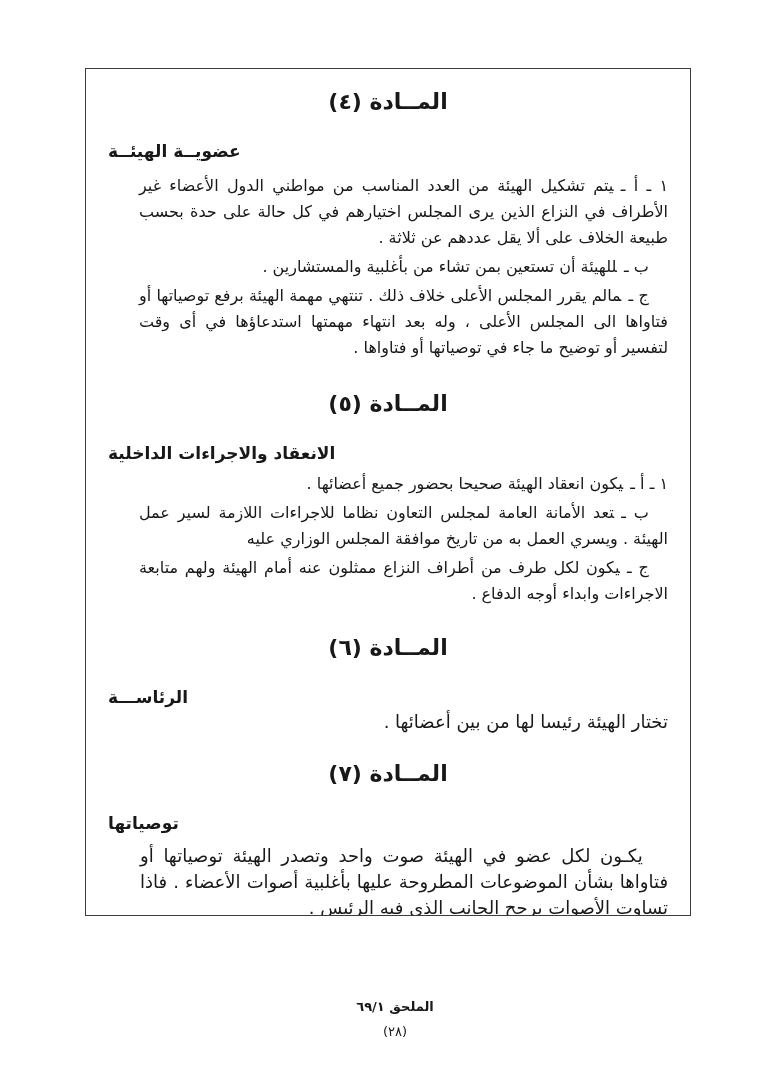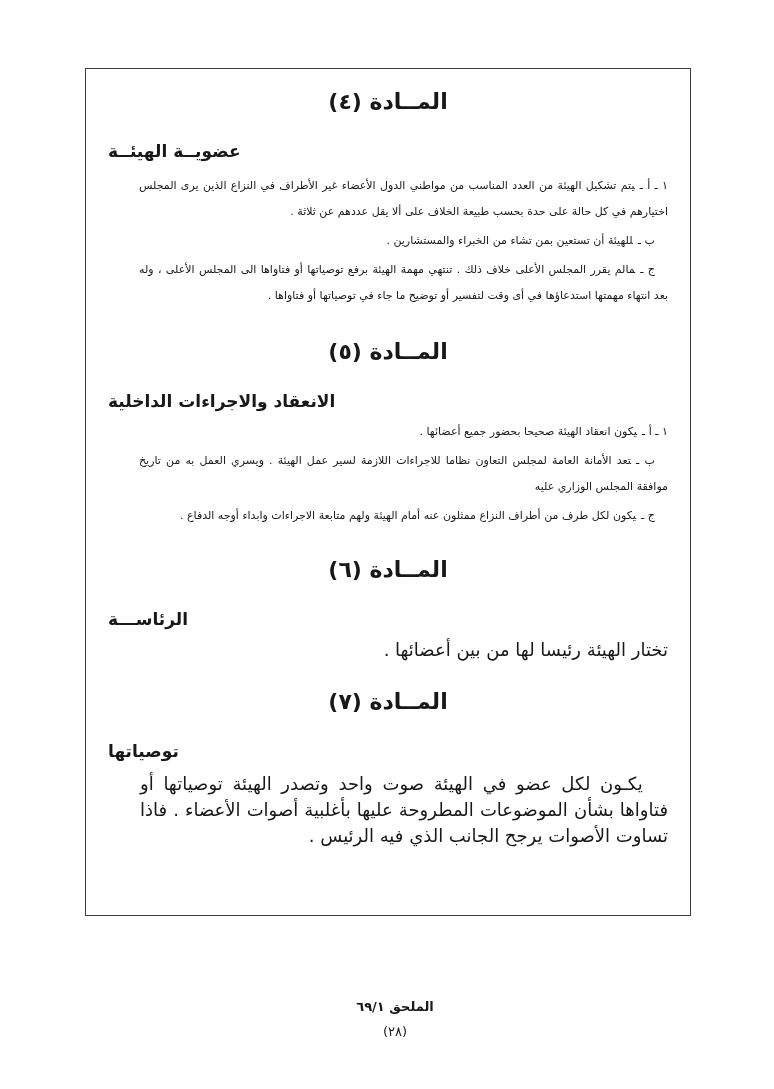--- a/index.html
+++ b/index.html
@@ -34,21 +34,21 @@
     direction: rtl;
     font-weight: bold;
     font-size: 17px;
     line-height: 24px;
   }
   .h-center { text-align: left; }
   .h-right  { text-align: left; }
   .item {
     direction: rtl;
     text-align: justify;
-    font-size: 11px;
+    font-size: 16px;
     line-height: 26px;
     margin-bottom: 3px;
     margin-left: 31px;
   }
   .item.sub { text-indent: 1.2em; }
   .marker { margin-left: 0.45em; white-space: nowrap; }
   .para {
     direction: rtl;
     font-size: 18px;
     line-height: 26px;
@@ -56,21 +56,21 @@
   }
   .para.justified { text-align: justify; text-indent: 1.4em; }
   .para.flush-right { text-align: right; }
 
   
   #a4-title   { margin-top: 12px; }
   #a4-heading { margin-top: 26px; margin-bottom: 10px; }
   #a5-title   { margin-top: 32px; }
   #a5-heading { margin-top: 26px; margin-bottom: 6px; }
   #a6-title   { margin-top: 30px; }
-  #a6-heading { margin-top: 26px; margin-bottom: 6px; }
+  #a6-heading { margin-top: 26px; }
   #a7-title   { margin-top: 28px; }
   #a7-heading { margin-top: 26px; margin-bottom: 8px; }
 
   .footer {
     position: absolute;
     left: 16px; right: 0;
     top: 998px;
     text-align: center;
     direction: rtl;
   }
@@ -88,21 +88,21 @@
 </head>
 <body>
 
 <div class="page">
   <div class="frame">
 
     <div id="a4-title" class="art-title">المــادة (٤)</div>
     <div id="a4-heading" class="art-heading h-center">عضويــة الهيئــة</div>
 
     <div class="item main"><span class="marker">١ ـ أ ـ</span><span>يتم تشكيل الهيئة من العدد المناسب من مواطني الدول الأعضاء غير الأطراف في النزاع الذين يرى المجلس اختيارهم في كل حالة على حدة بحسب طبيعة الخلاف على ألا يقل عددهم عن ثلاثة .</span></div>
-    <div class="item sub"><span class="marker">ب ـ</span><span>للهيئة أن تستعين بمن تشاء من الخبراء والمستشارين .</span></div>
+    <div class="item sub"><span class="marker">ب ـ</span><span>للهيئة أن تستعين بمن تشاء من بأغلبية والمستشارين .</span></div>
     <div class="item sub"><span class="marker">ج ـ</span><span>مالم يقرر المجلس الأعلى خلاف ذلك .  تنتهي مهمة الهيئة برفع توصياتها أو فتاواها الى المجلس الأعلى ، وله بعد انتهاء مهمتها استدعاؤها في أى وقت لتفسير أو توضيح ما جاء في توصياتها أو فتاواها .</span></div>
 
     <div id="a5-title" class="art-title">المــادة (٥)</div>
     <div id="a5-heading" class="art-heading h-right">الانعقاد والاجراءات الداخلية</div>
 
     <div class="item main"><span class="marker">١ ـ أ ـ</span><span>يكون انعقاد الهيئة صحيحا بحضور جميع أعضائها .</span></div>
     <div class="item sub"><span class="marker">ب ـ</span><span>تعد الأمانة العامة لمجلس التعاون نظاما للاجراءات اللازمة لسير عمل الهيئة .  ويسري العمل به من تاريخ موافقة المجلس الوزاري عليه</span></div>
     <div class="item sub"><span class="marker">ج ـ</span><span>يكون لكل طرف من أطراف النزاع ممثلون عنه أمام الهيئة ولهم متابعة الاجراءات وابداء أوجه الدفاع .</span></div>
 
     <div id="a6-title" class="art-title">المــادة (٦)</div>

